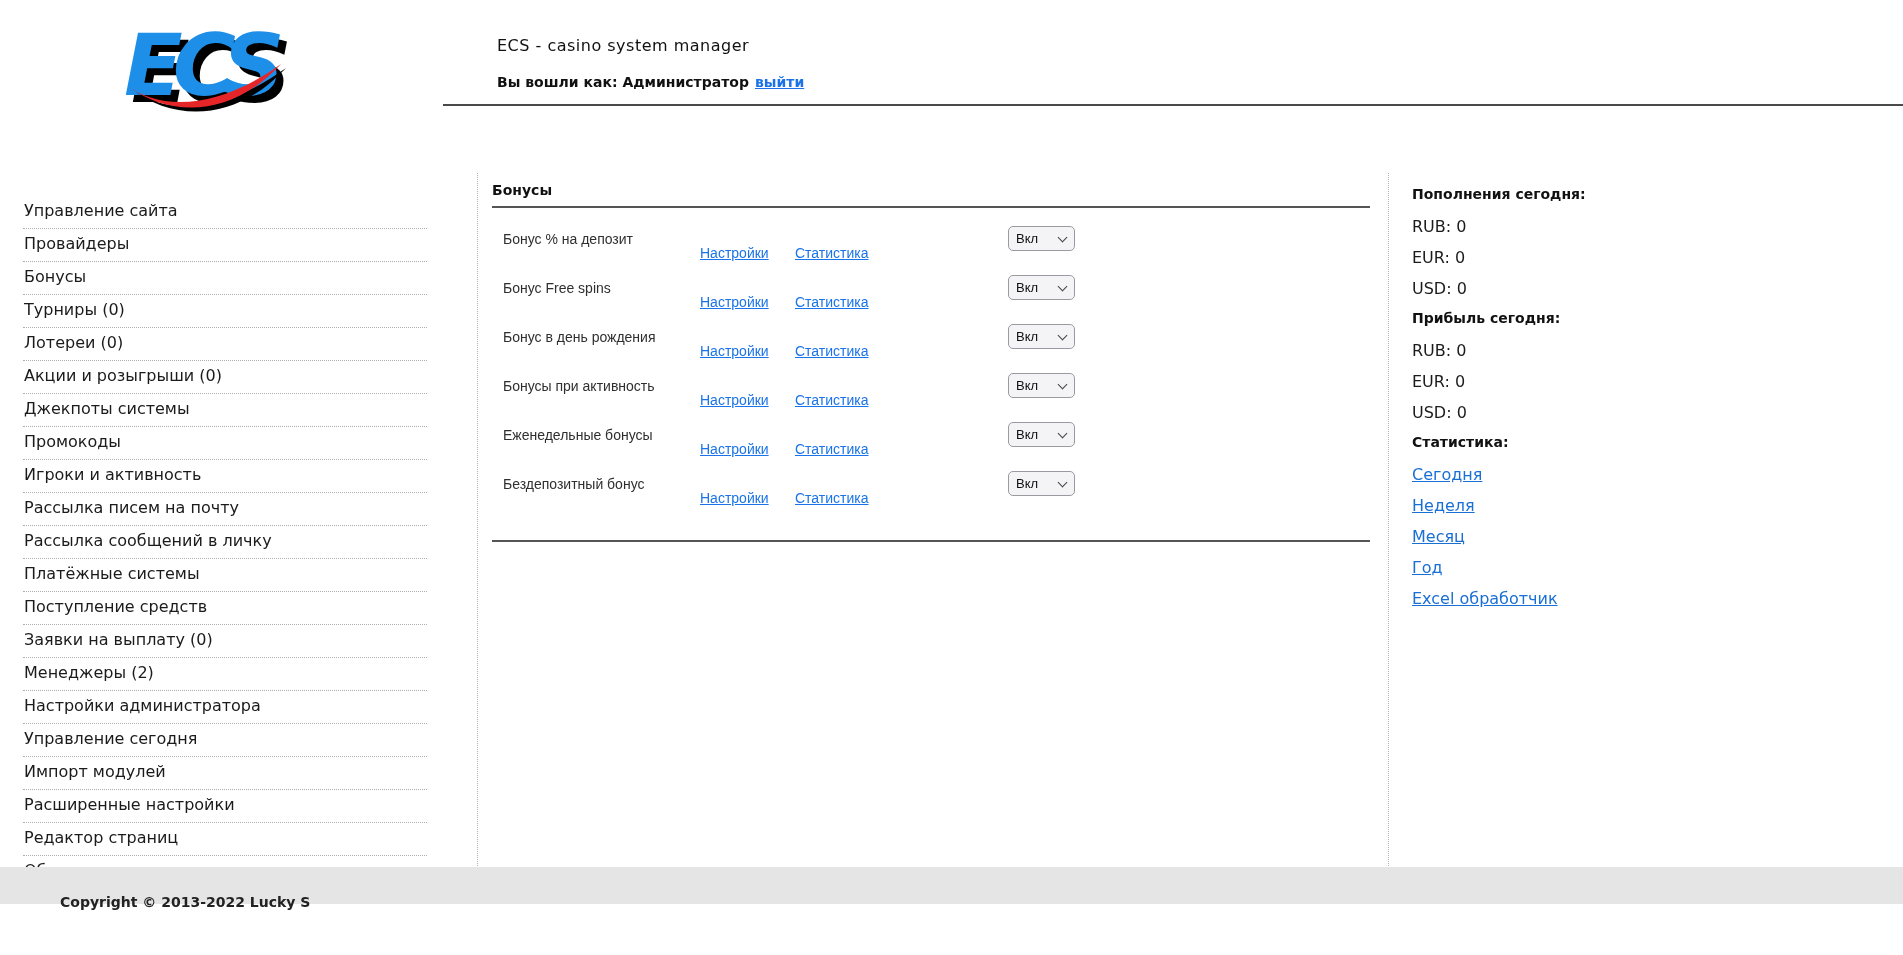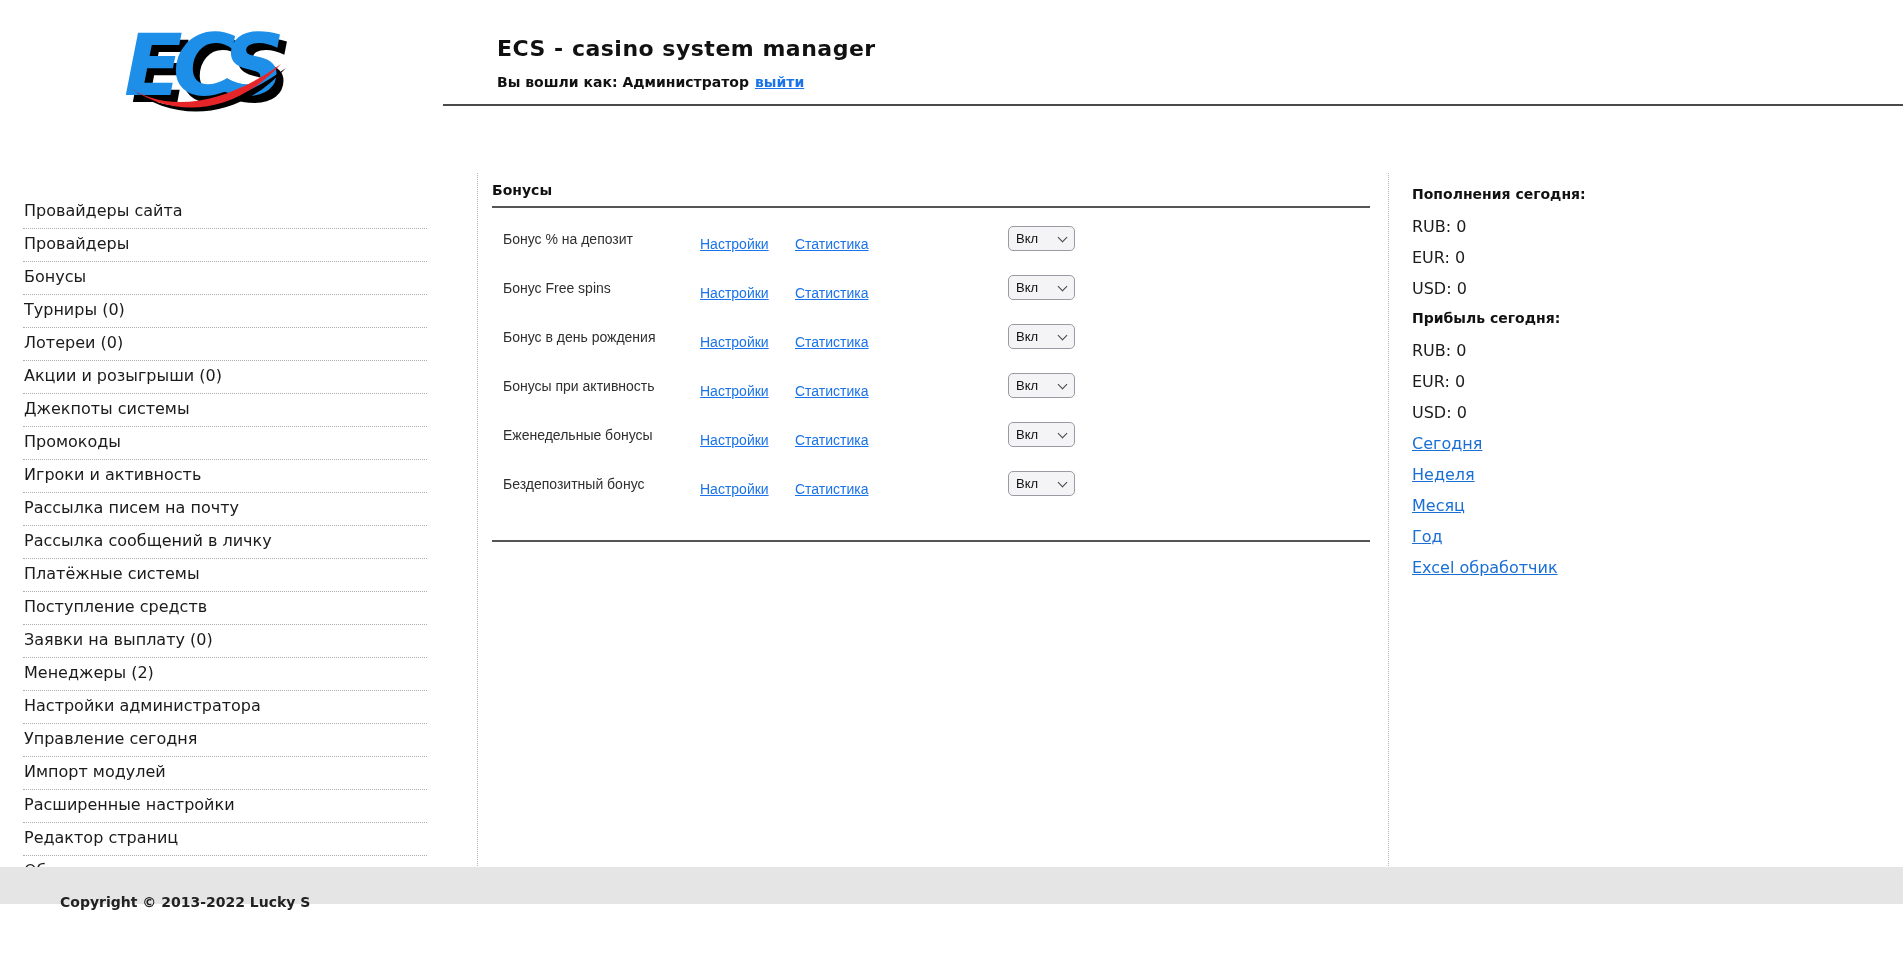--- a/index.html
+++ b/index.html
@@ -3,21 +3,21 @@
 <meta charset="utf-8">
 <style>
   html,body{margin:0;padding:0;}
   body{
     width:1903px;height:955px;overflow:hidden;background:#ffffff;
     font-family:"DejaVu Sans",sans-serif;position:relative;color:#1b1b1b;
   }
   
   .logo{position:absolute;left:113px;top:12px;width:175px;height:112px;}
   .title{
-    position:absolute;left:497px;top:36px;font-size:22px;font-weight:bold;color:#111;
+    position:absolute;left:497px;top:36px;font-size:16px;font-weight:normal;color:#111;
     letter-spacing:0.5px;white-space:nowrap;
   }
   .login-line{
     position:absolute;left:497px;top:74px;font-size:14px;font-weight:bold;color:#111;white-space:nowrap;
   }
   .login-line a{color:#1a73e8;text-decoration:underline;margin-left:6px;cursor:pointer;}
   .header-rule{
     position:absolute;left:443px;top:104px;width:1460px;height:0;
     border-top:2px solid #4a4a4a;
   }
@@ -40,21 +40,21 @@
   .rule-dark{position:absolute;height:0;border-top:2px solid #555;}
   .rule-top{left:492px;top:206px;width:878px;}
   .rule-bottom{left:492px;top:540px;width:878px;}
   .bonus-rows{position:absolute;left:495px;top:225px;width:880px;}
   .brow{position:relative;height:49px;}
   .blabel{
     position:absolute;left:8px;top:6px;font-family:"Liberation Sans",sans-serif;
     font-size:14px;color:#2f2f2f;white-space:nowrap;
   }
   .blink{
-    position:absolute;top:11px;font-family:"Liberation Sans",sans-serif;font-size:14px;
+    position:absolute;top:20px;font-family:"Liberation Sans",sans-serif;font-size:14px;
     color:#1a73e8;text-decoration:underline;cursor:pointer;white-space:nowrap;
   }
   .blink.l1{left:205px;}
   .blink.l2{left:290px;margin-left:10px;}
   .selwrap{position:absolute;left:513px;top:1px;width:67px;height:25px;display:inline-block;}
   .selwrap select{
     -webkit-appearance:none;appearance:none;width:67px;height:25px;
     font-family:"Liberation Sans",sans-serif;font-size:13px;color:#111;
     background:#f4f4f6;border:1px solid #9a9aa2;border-radius:5px;padding:0 0 0 7px;cursor:pointer;
   }
@@ -87,21 +87,21 @@
   <path d="M12,72 C50,102 110,94 168,52 C120,104 58,108 12,72 Z" fill="#e62528"></path>
 </svg>
 
 <div class="title">ECS - casino system manager</div>
 <div class="login-line">
   <span>Вы вошли как: Администратор</span><a>выйти</a>
 </div>
 <div class="header-rule"></div>
 
 <ul class="sidebar">
-  <li>Провайдеры сайта</li>
+  <li>Управление сайта</li>
   <li>Провайдеры</li>
   <li>Бонусы</li>
   <li>Турниры (0)</li>
   <li>Лотереи (0)</li>
   <li>Акции и розыгрыши (0)</li>
   <li>Джекпоты системы</li>
   <li>Промокоды</li>
   <li>Игроки и активность</li>
   <li>Рассылка писем на почту</li>
   <li>Рассылка сообщений в личку</li>
@@ -191,20 +191,21 @@
 
 <div class="rpanel">
   <div class="rline head">Пополнения сегодня:</div>
   <div class="rline">RUB: 0</div>
   <div class="rline">EUR: 0</div>
   <div class="rline">USD: 0</div>
   <div class="rline head">Прибыль сегодня:</div>
   <div class="rline">RUB: 0</div>
   <div class="rline">EUR: 0</div>
   <div class="rline">USD: 0</div>
+  <div class="rline head">Статистика:</div>
   <div class="rline"><a>Сегодня</a></div>
   <div class="rline"><a>Неделя</a></div>
   <div class="rline"><a>Месяц</a></div>
   <div class="rline"><a>Год</a></div>
   <div class="rline"><a>Excel обработчик</a></div>
 </div>
 
 <div class="footer">
   <div class="copy">Copyright © 2013-2022 Lucky S</div>
 </div>

